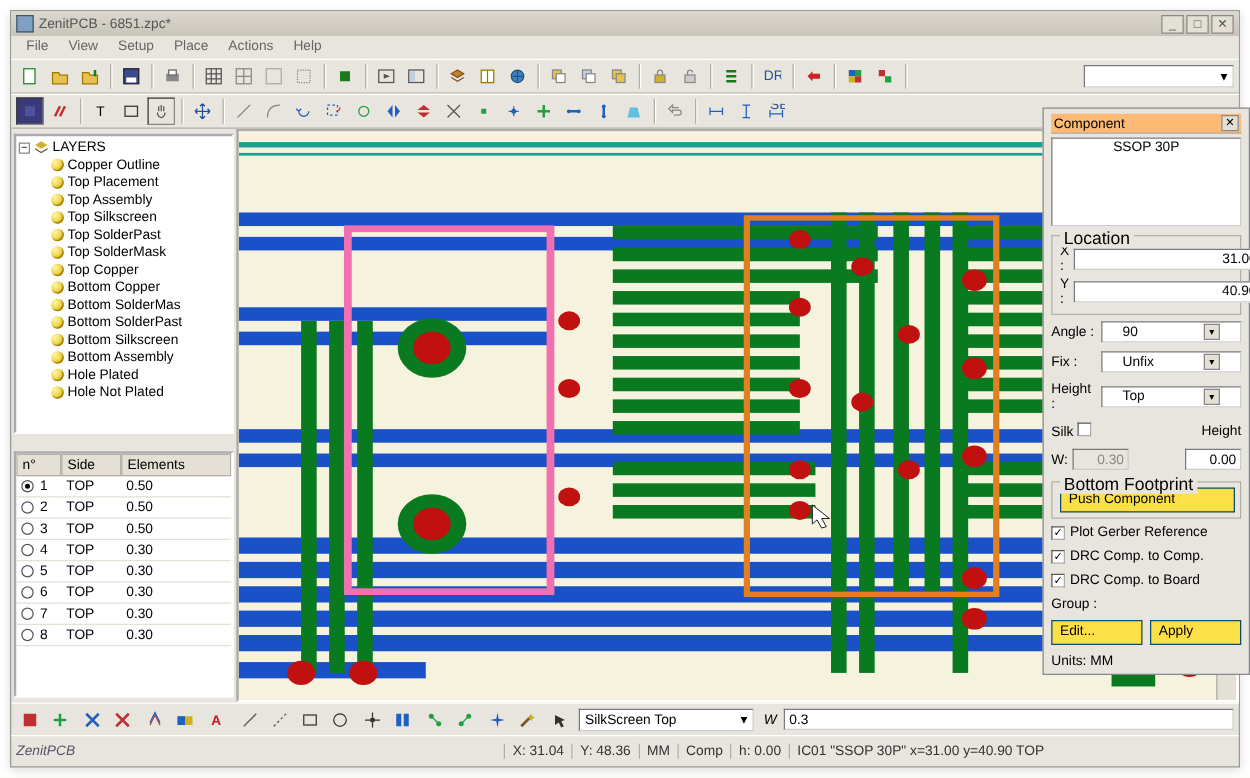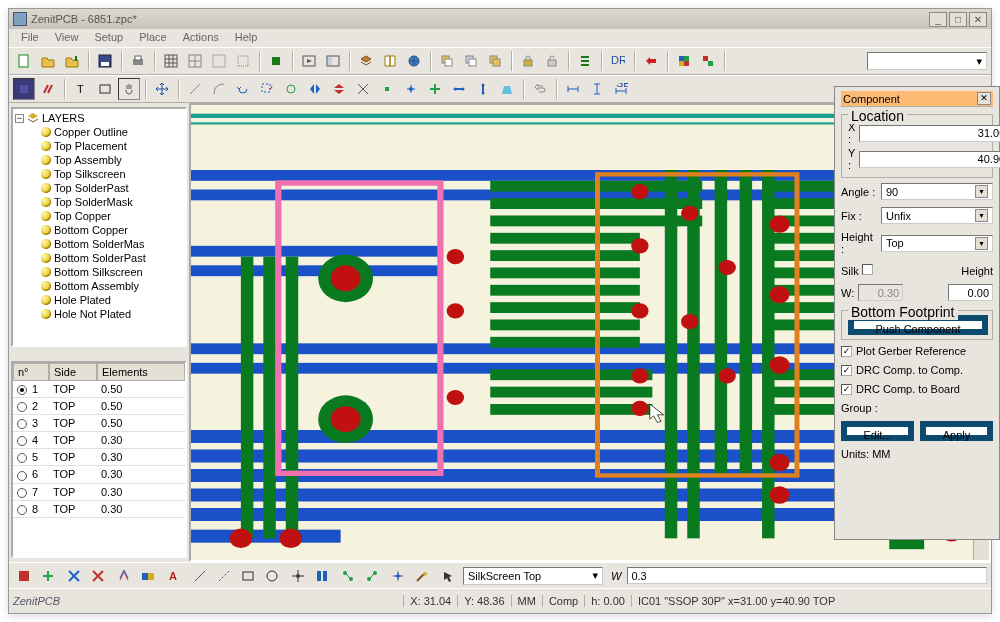--- a/index.html
+++ b/index.html
@@ -35,23 +35,23 @@
 .rv { position:absolute; right:0; top:0; bottom:0; width:16px; background:#E4E0D6; border-left:1px solid #aaa;}
 .rv .th2{position:absolute;left:1px;width:13px;height:20px;background:#D0CCC0;border:1px solid #888;}
 .rightpanel { position:absolute; right:0; top:86px; width:166px; height:454px; background:#E8E4DE; border:1px solid #888; padding:4px 6px; display:flex; flex-direction:column; gap:3px;}
 .rightpanel .hd { background:#fdba74; border-bottom:1px solid #B0AFA6; height:16px; display:flex; align-items:center; padding:0 2px;}
 .rightpanel .hd .x { margin-left:auto; width:14px; height:13px; border:1px solid #888; background:#E4E0D6; text-align:center; font-size:9px; line-height:11px;}
 .group { border:1px solid #B0AFA6; padding:4px 4px 4px 6px; position:relative; margin-top:4px;}
 .group .glabel { position:absolute; top:-7px; left:6px; background:#E8E4DE; padding:0 3px; font-size:14px;}
 .row { display:flex; align-items:center; gap:4px; margin:2px 0; }
 .row label { width:36px; }
 .inp { flex:1; background:#fff; border:1px inset #ccc; height:17px; padding:1px 3px; text-align:right; font-size:11px;}
-.sel { flex:1; background:#fff; border:1px inset #ccc; height:17px; padding:1px 4px; display:flex; align-items:center;}
+.sel { flex:1; background:#fff; border:1px inset #ccc; height:17px; padding:1px 16px; display:flex; align-items:center;}
 .sel .ar { margin-left:auto; width:13px; height:13px; background:#E4E0D6; border:1px solid #888; display:flex;align-items:center;justify-content:center;font-size:8px;}
-.btn2 { height:20px; border:6px solid #0c4a6e; background:#ffffff; padding:2px 6px; text-align:center;}
+.btn2 { height:20px; border:1px solid #0c4a6e; background:#fde047; padding:2px 6px; text-align:left;}
 .chk { display:flex; align-items:center; gap:4px; margin:2px 0;}
 .chk .box { width:11px; height:11px; border:1px inset #aaa; background:#fff; display:flex;align-items:center;justify-content:center;font-size:9px;color:#000;}
 .bottombar { height:26px; border-top:1px solid #fff; display:flex; align-items:center; padding:0 4px; gap:2px; }
 .status { height:20px; border-top:1px solid #fff; display:flex; align-items:center; font-size:11px; color:#333; padding:12px 4px;}
 .status .cell { padding:0 6px; border-left:1px solid #B0AFA6;}
 .dropdown { background:#fff; border:1px inset #ccc; height:18px; padding:1px 4px; display:flex; align-items:center; }
 </style>
 </head>
 <body>
 
@@ -731,20 +731,21 @@
     <span class="cell">h: 0.00</span>
     <span class="cell" style="flex:1">IC01 "SSOP 30P" x=31.00 y=40.90  TOP</span>
   </div>
 </div>
 
 <div class="rightpanel">
   <div class="hd">
       <span>Component</span>
       <div class="x">✕</div>
     </div>
+  <div class="inp" style="text-align:center">SSOP 30P</div>
 
   <div class="group">
     <div class="glabel">Location</div>
     <div class="row">
         <label>X :</label>
         <input class="inp" value="31.00" style="">
       </div>
     <div class="row">
         <label>Y :</label>
         <input class="inp" value="40.90" style="">

